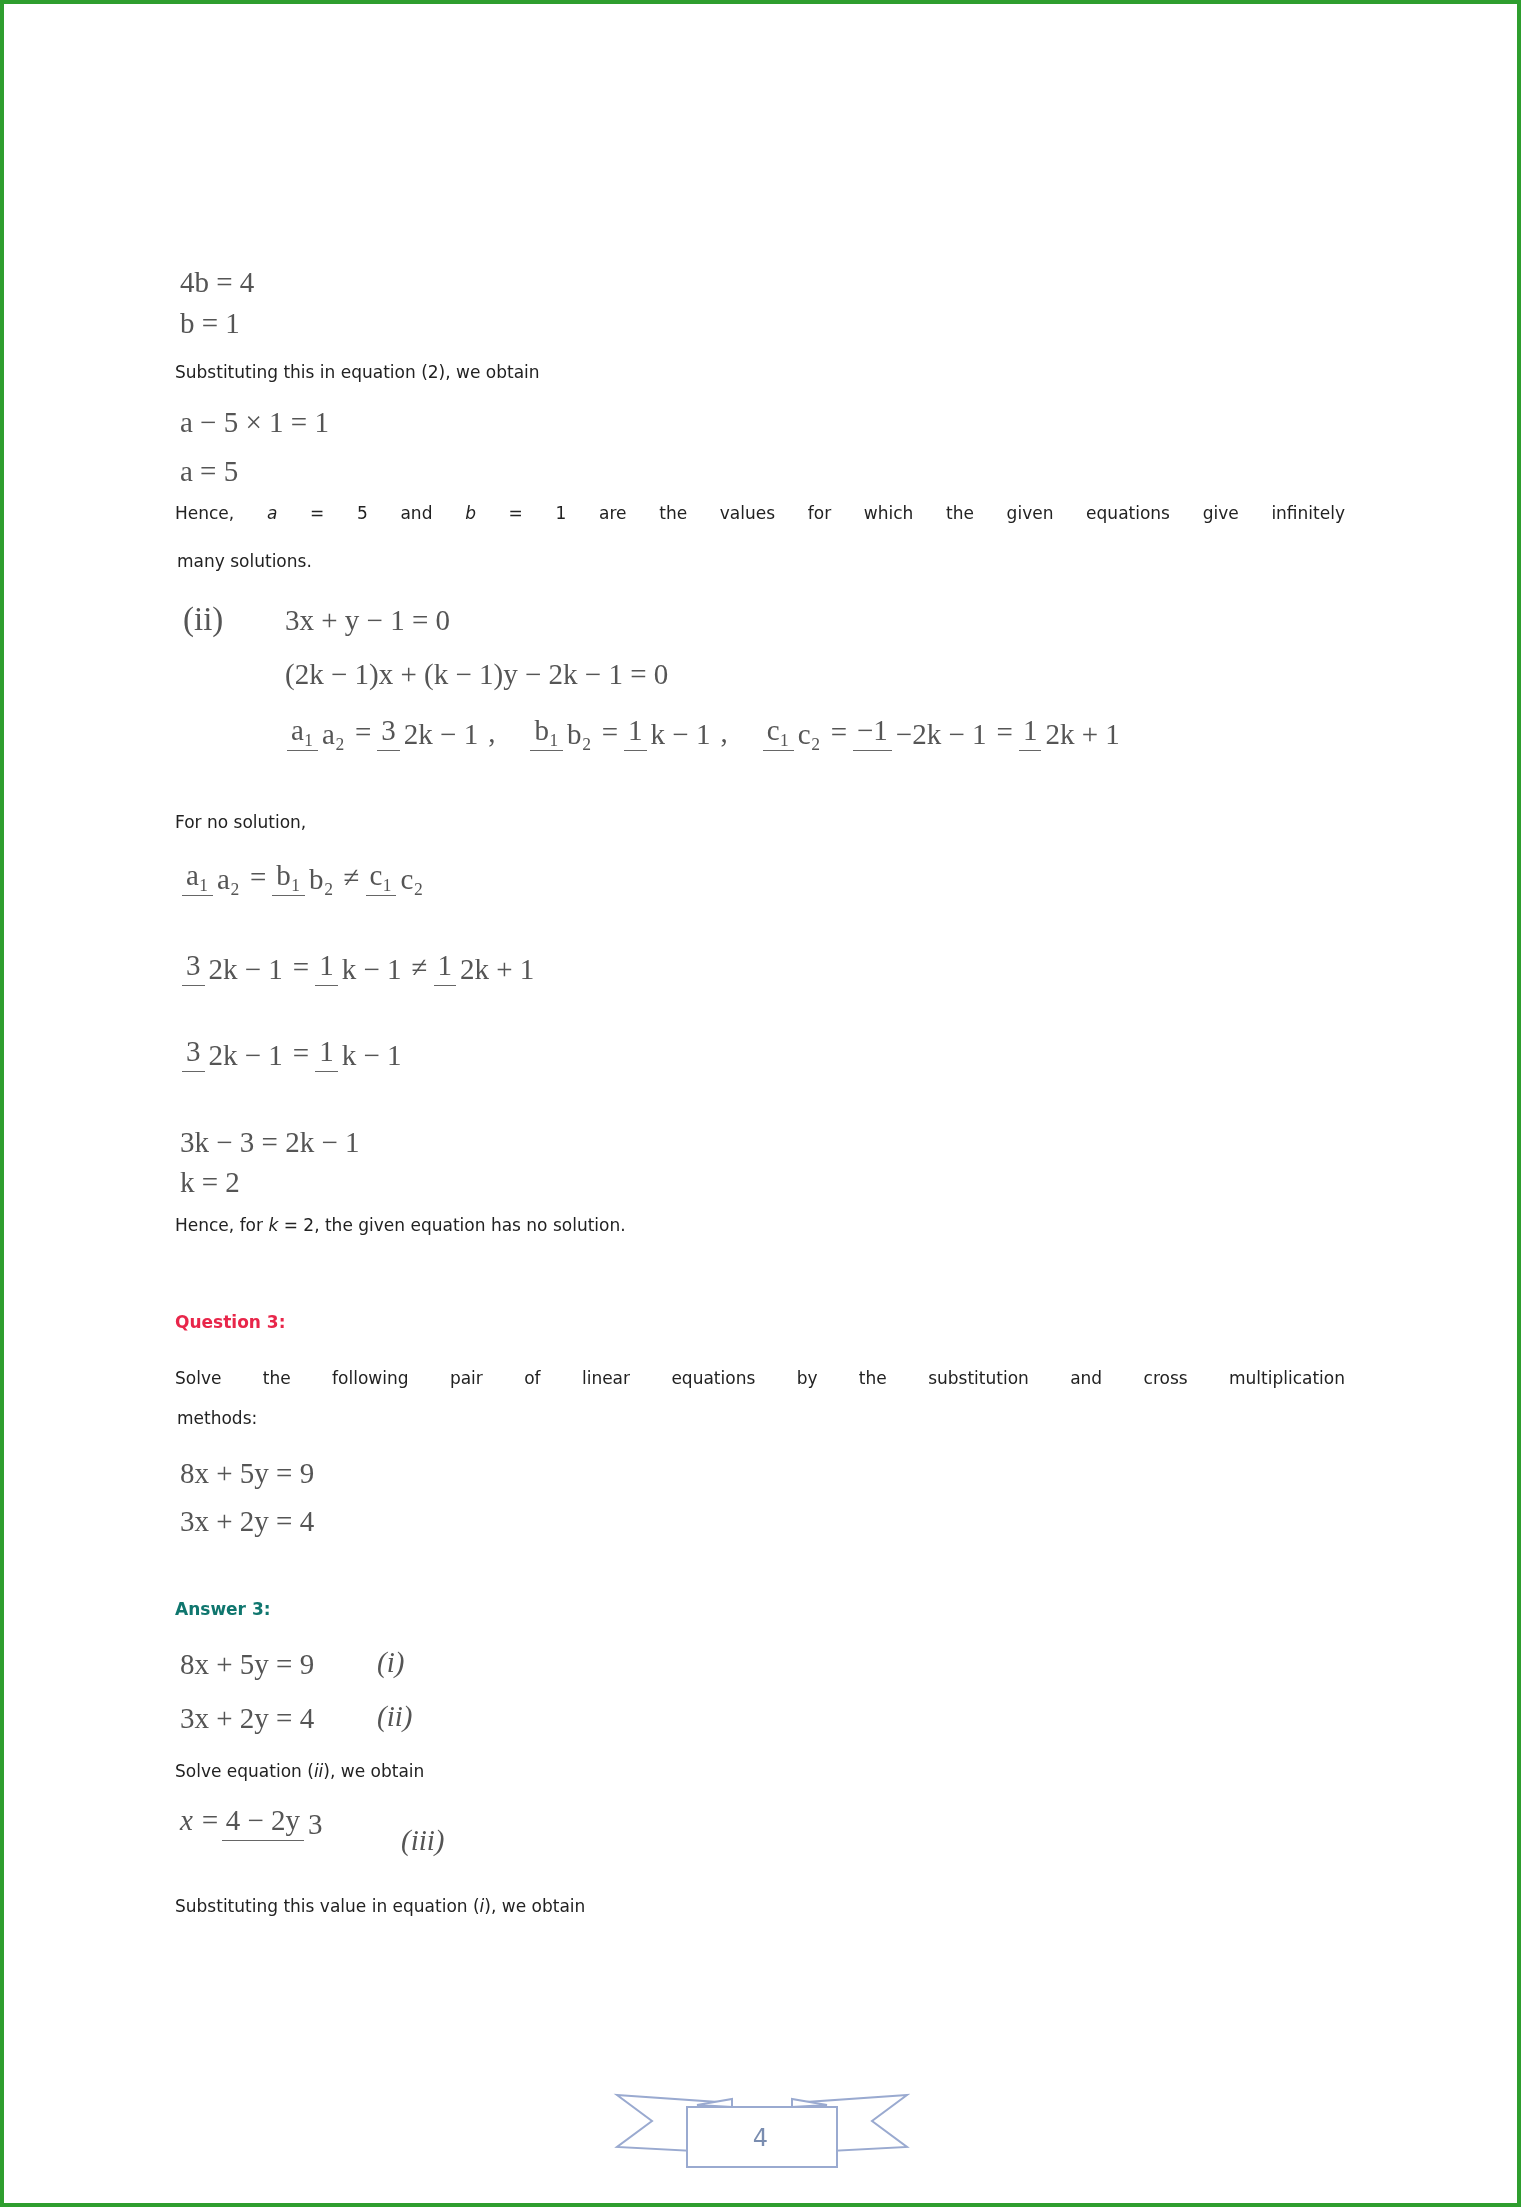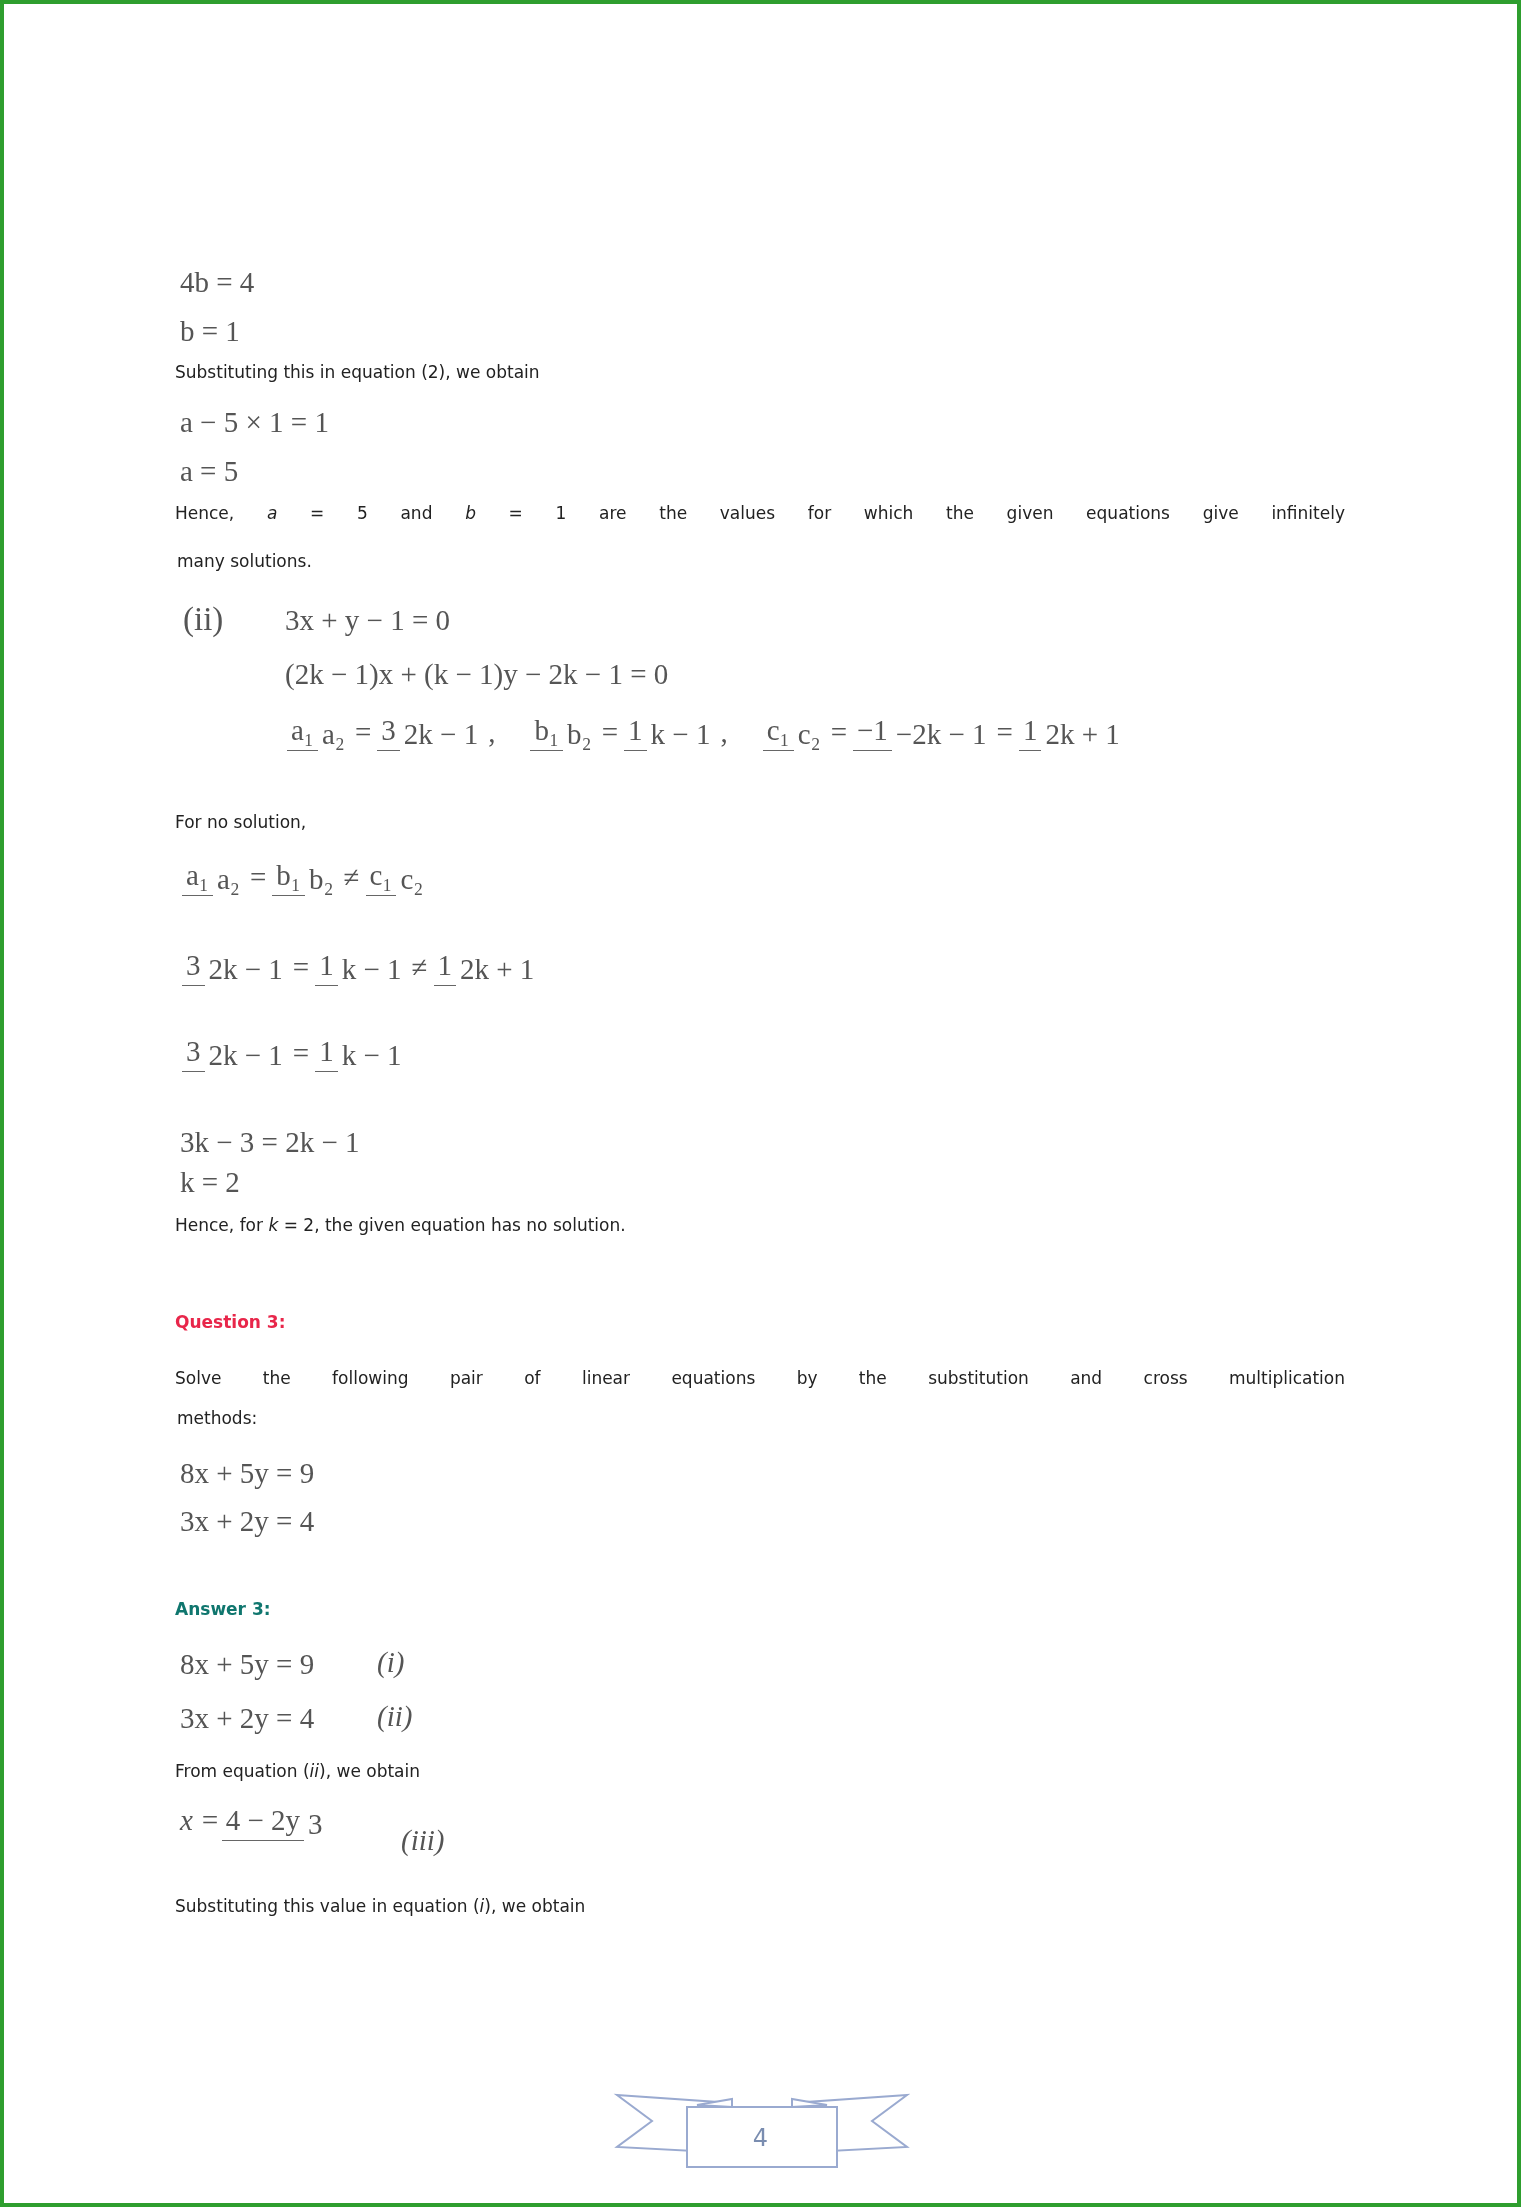--- a/index.html
+++ b/index.html
@@ -18,21 +18,21 @@
   .op { margin: 0 4px; vertical-align: middle; }
   .badge { position: absolute; left: 612px; top: 2085px; width: 300px; height: 100px; }
   .badge-num { position: absolute; left: 0; width: 100%; top: 2124px; text-align: center; font-family: "DejaVu Sans", sans-serif; font-size: 24px; color: #7a8db0; }
 </style>
 </head>
 <body>
 
 <div class="frame"></div>
 
 <div class="math" style="left:180px; top:268px;">4b = 4</div>
-<div class="math" style="left:180px; top:317px;">b = 1</div>
+<div class="math" style="left:180px; top:309px;">b = 1</div>
 <div class="txt" style="top:364px;">Substituting this in equation (2), we obtain</div>
 <div class="math" style="left:180px; top:408px;">a − 5 × 1 = 1</div>
 <div class="math" style="left:180px; top:457px;">a = 5</div>
 <div class="txt just" style="top:505px;"><span>Hence, </span><i>a</i><span> = 5 and </span><i>b</i><span> = 1 are the values for which the given equations give infinitely</span></div>
 <div class="txt" style="top:553px; left:177px;">many solutions.</div>
 
 <div class="math" style="left:183px; top:603px; font-size:33px;">(ii)</div>
 <div class="math" style="left:285px; top:606px;">3x + y − 1 = 0</div>
 <div class="math" style="left:285px; top:660px;">(2k − 1)x + (k − 1)y − 2k − 1 = 0</div>
 <div class="math" style="left:285px; top:715px;">
@@ -108,21 +108,21 @@
 <div class="txt just" style="top:1362px;margin-top:8px;">Solve the following pair of linear equations by the substitution and cross multiplication</div>
 <div class="txt" style="top:1410px; left:177px;">methods:</div>
 <div class="math" style="left:180px; top:1459px;">8x + 5y = 9</div>
 <div class="math" style="left:180px; top:1507px;">3x + 2y = 4</div>
 
 <div class="txt ahead" style="top:1601px;">Answer 3:</div>
 <div class="math" style="left:180px; top:1650px;">8x + 5y = 9</div>
 <div class="math" style="left:377px; top:1648px; font-style:italic;">(i)</div>
 <div class="math" style="left:180px; top:1704px;">3x + 2y = 4</div>
 <div class="math" style="left:377px; top:1702px; font-style:italic;">(ii)</div>
-<div class="txt" style="top:1763px;"><span>From equation (</span><i>ii</i><span>), we obtain</span></div>
+<div class="txt" style="top:1763px;"><span>Solve equation (</span><i>ii</i><span>), we obtain</span></div>
 <div class="math" style="left:180px; top:1805px;">
   <i>x =</i><span class="frac">
       <span class="num">4 − 2y</span>
       <span class="den">3</span>
     </span>
 </div>
 <div class="math" style="left:377px; top:1826px; font-style:italic;margin-left:24px;">(iii)</div>
 <div class="txt" style="top:1898px;"><span>Substituting this value in equation (</span><i>i</i><span>), we obtain</span></div>
 
 <svg class="badge" viewBox="0 0 300 100">

